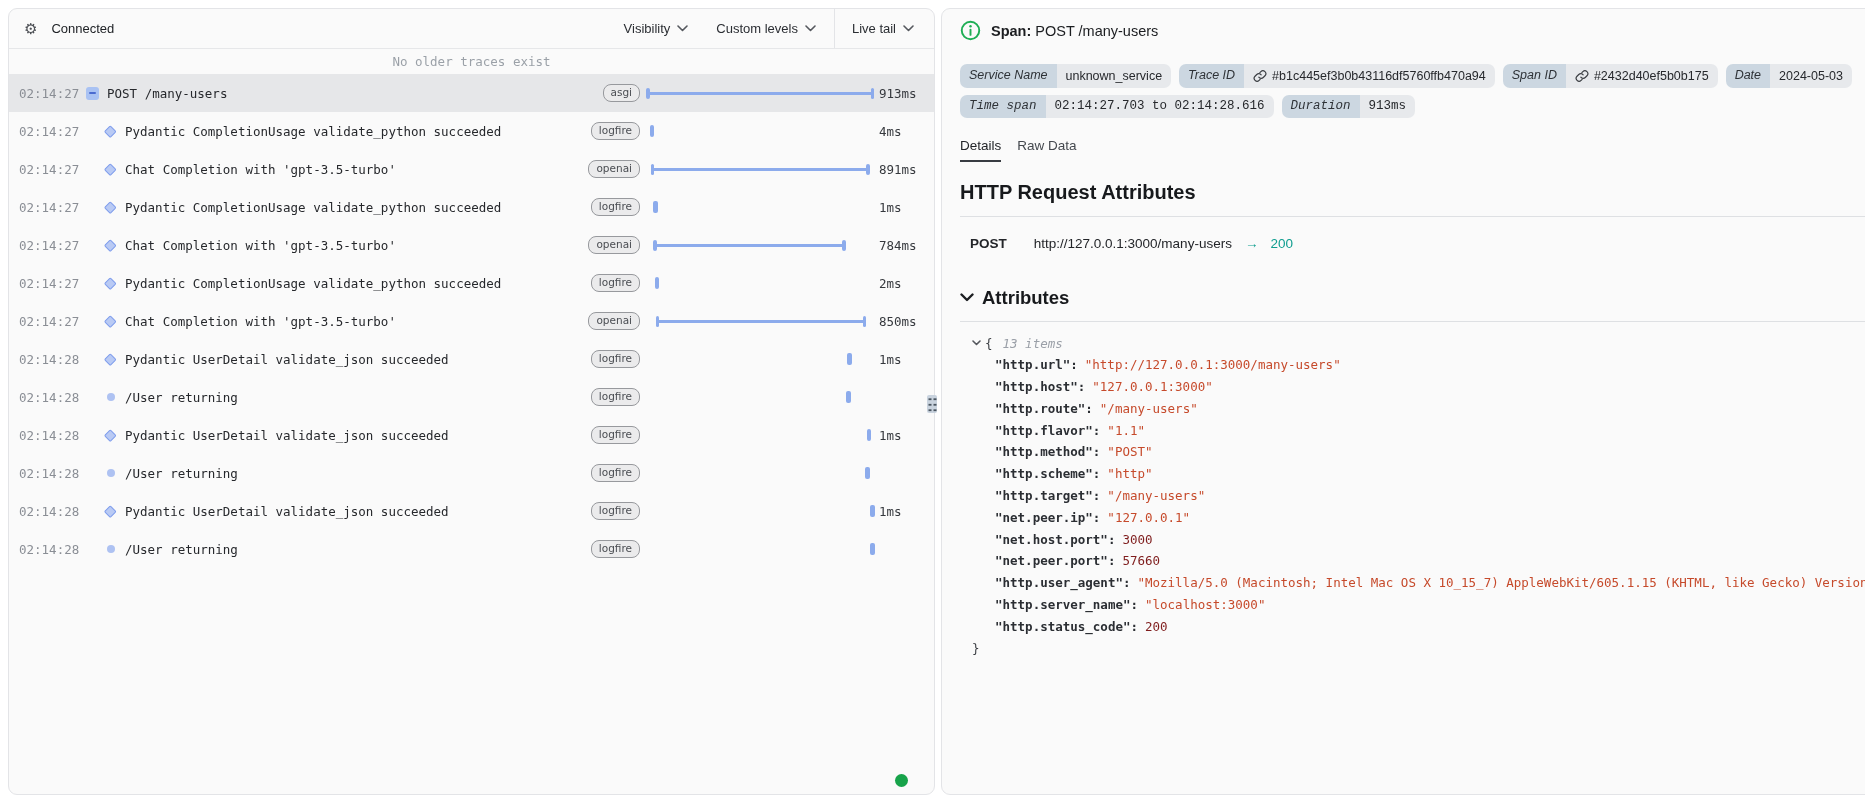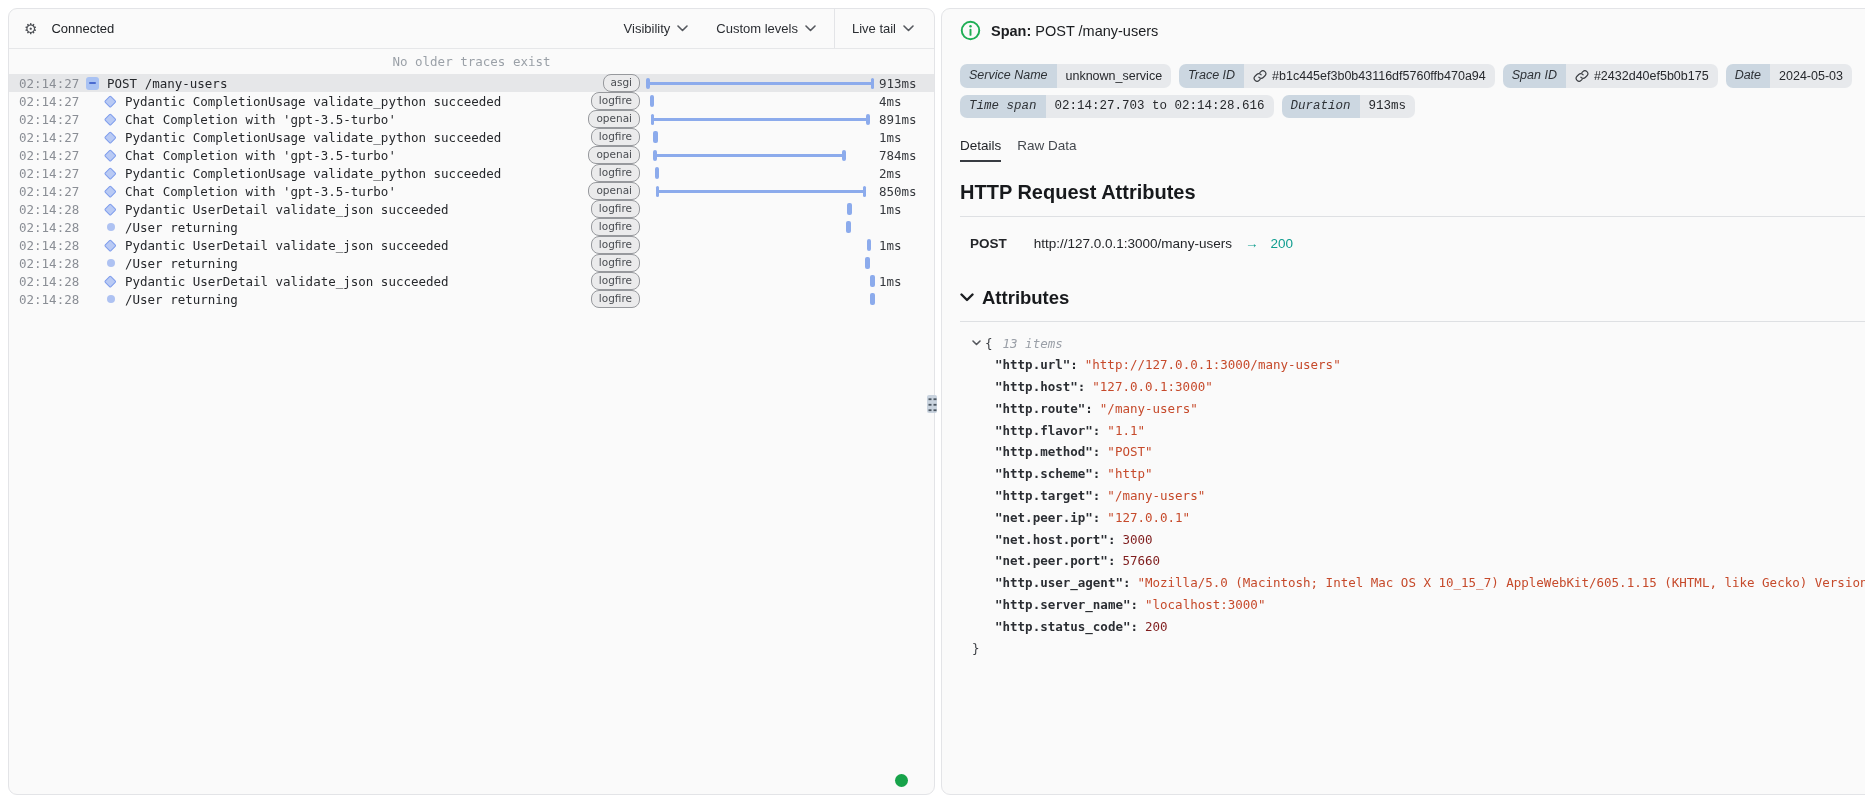--- a/index.html
+++ b/index.html
@@ -17,21 +17,21 @@
   .menu-visibility { margin-right:28px; }
   .menu-levels { margin-right:18px; }
   .live-tail-wrap { border-left:1px solid #e3e4e7; height:100%; display:flex; align-items:center; padding:0 20px 0 17px; }
   .chev { width:11px; height:7px; }
   .chev polyline { fill:none; stroke:#55585e; stroke-width:1.6; stroke-linecap:round; stroke-linejoin:round; }
 
   .empty-notice { height:25px; line-height:25px; text-align:center; font-family:"DejaVu Sans Mono", monospace; font-size:12.5px; color:#9ba1a8; }
 
   
   .rows { font-family:"DejaVu Sans Mono", monospace; font-size:12.5px; }
-  .trace-row { height:18px; display:flex; align-items:center; white-space:nowrap; cursor:pointer; }
+  .trace-row { height:38px; display:flex; align-items:center; white-space:nowrap; cursor:pointer; }
   .trace-row.selected { background:#e6e7e9; }
   .t-time { flex:none; width:60px; margin-left:10px; color:#8a8e95; }
   .icon-slot { flex:none; width:15px; display:flex; justify-content:center; align-items:center; }
   .icon-slot.root { margin-left:6px; }
   .icon-slot.child { margin-left:24px; }
   .t-label { flex:1; margin-left:7px; color:#26282c; overflow:hidden; text-overflow:ellipsis; }
   .ic-collapse { width:13px; height:13px; background:#a9c2f3; border-radius:3px; position:relative; }
   .ic-collapse::after { content:""; position:absolute; left:3px; right:3px; top:5.5px; height:2px; background:#4a6bd0; border-radius:1px; }
   .ic-diamond { width:8.5px; height:8.5px; transform:rotate(45deg); background:#b9caf4; border:1.5px solid #7d9cec; border-radius:1.5px; }
   .ic-dot { width:8px; height:8px; border-radius:50%; background:#aec2f2; }

